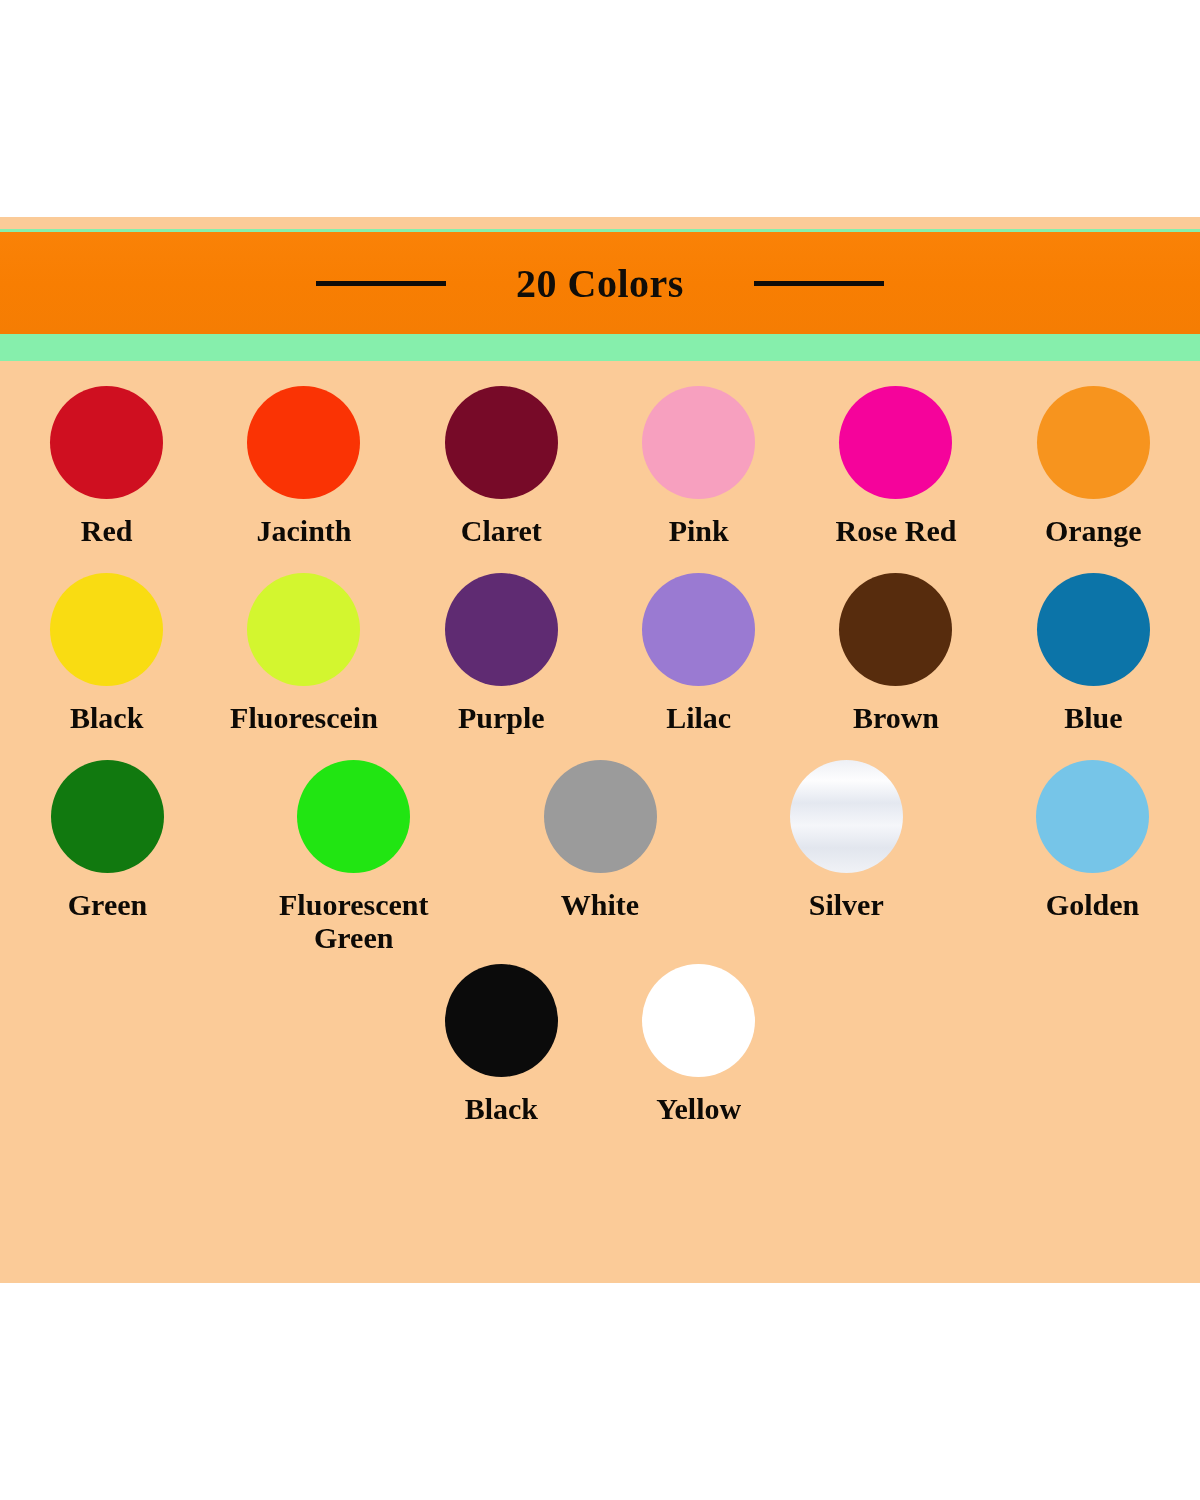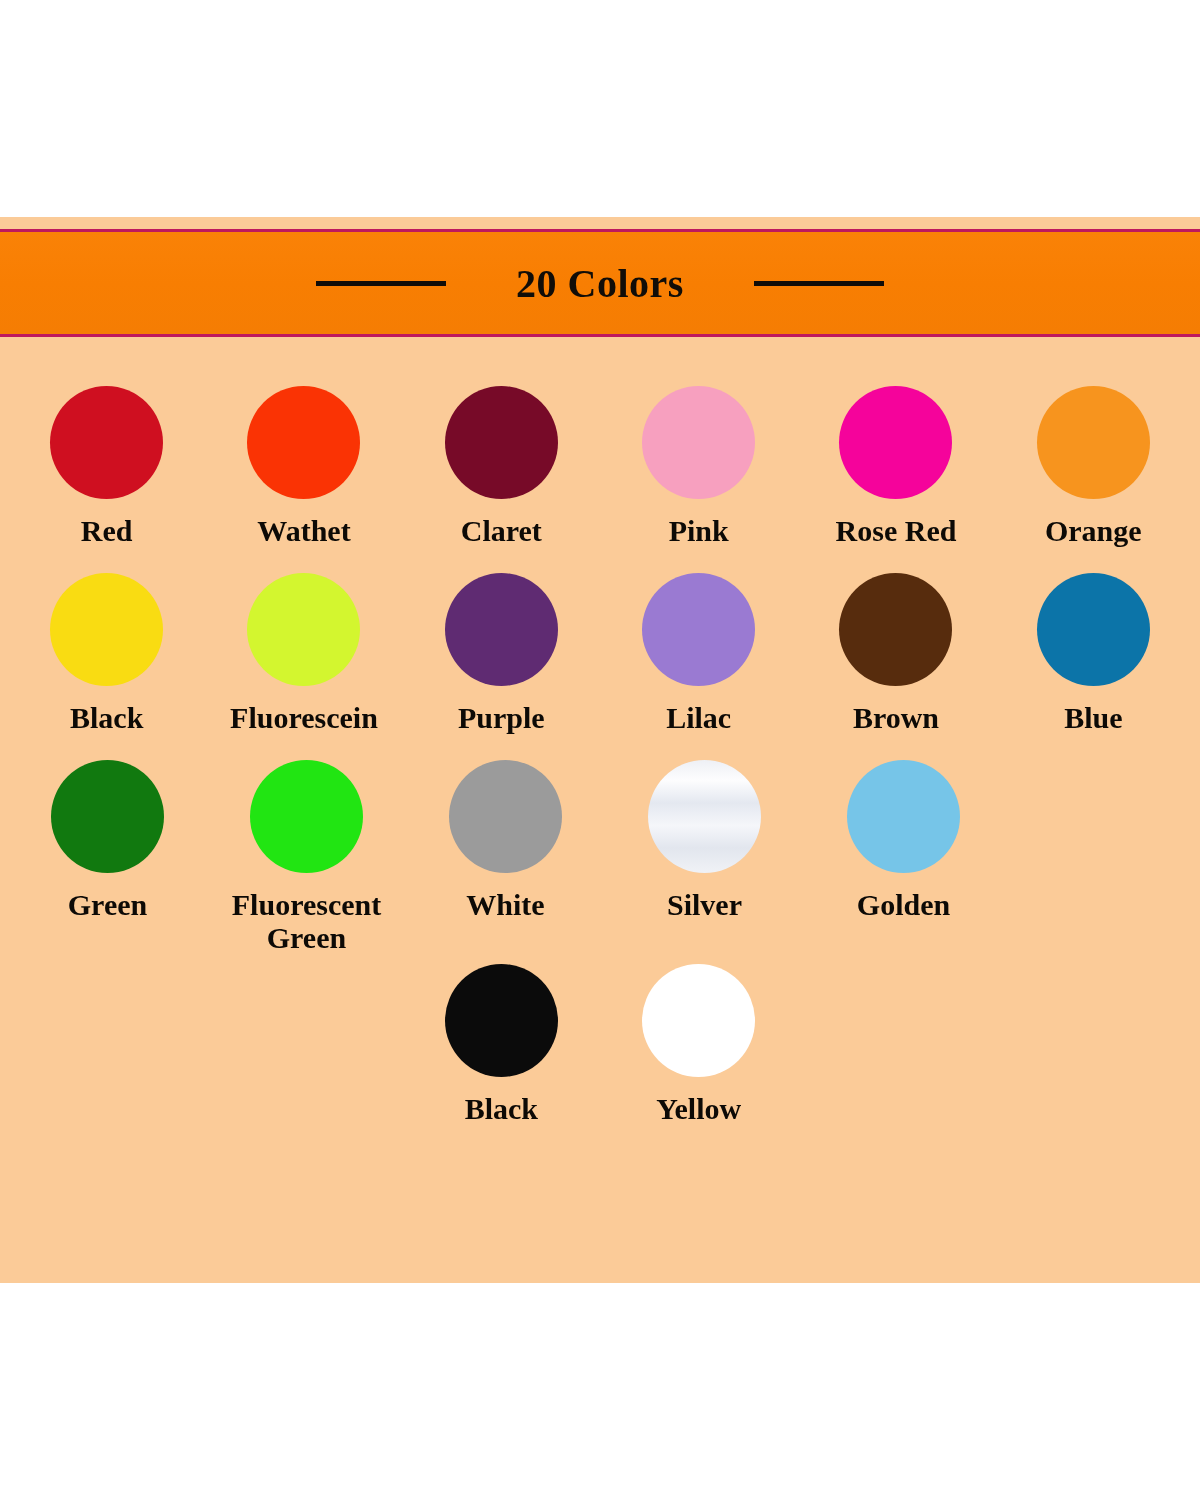--- a/index.html
+++ b/index.html
@@ -30,22 +30,22 @@
     height: 1066px;
     background: #fbcb98;
   }
 
   
   .banner-wrap {
     position: absolute;
     left: 0;
     top: 229px;
     width: 1200px;
-    height: 108px;
-    background: #be185d;
+    height: 132px;
+    background: #86efac;
     display: flex;
     align-items: center;
     text-align: center;
   }
   .banner {
     position: absolute;
     left: 0;
     top: 3px;
     width: 1200px;
     height: 102px;
@@ -77,20 +77,21 @@
   
   .grid {
     position: absolute;
     left: 8px;
     top: 386px;
     width: 1184px;
   }
   .row {
     display: flex;
     width: 1184px;
+    justify-content: space-between;
   }
   .cell {
     width: 199px;
     display: flex;
     flex-direction: column;
     align-items: center;
   }
   .cell.empty { visibility: hidden; }
 
   .dot-wrap {
@@ -143,21 +144,21 @@
       <div class="cell">
         <div class="dot-wrap">
           <div class="dot" style="background:#cf0f20;"></div>
         </div>
         <div class="swatch-label">Red</div>
       </div>
       <div class="cell">
         <div class="dot-wrap">
           <div class="dot" style="background:#fa3304;"></div>
         </div>
-        <div class="swatch-label">Wathet</div>
+        <div class="swatch-label">Jacinth</div>
       </div>
       <div class="cell">
         <div class="dot-wrap">
           <div class="dot" style="background:#770a28;"></div>
         </div>
         <div class="swatch-label">Claret</div>
       </div>
       <div class="cell">
         <div class="dot-wrap">
           <div class="dot" style="background:#f7a0bf;"></div>

